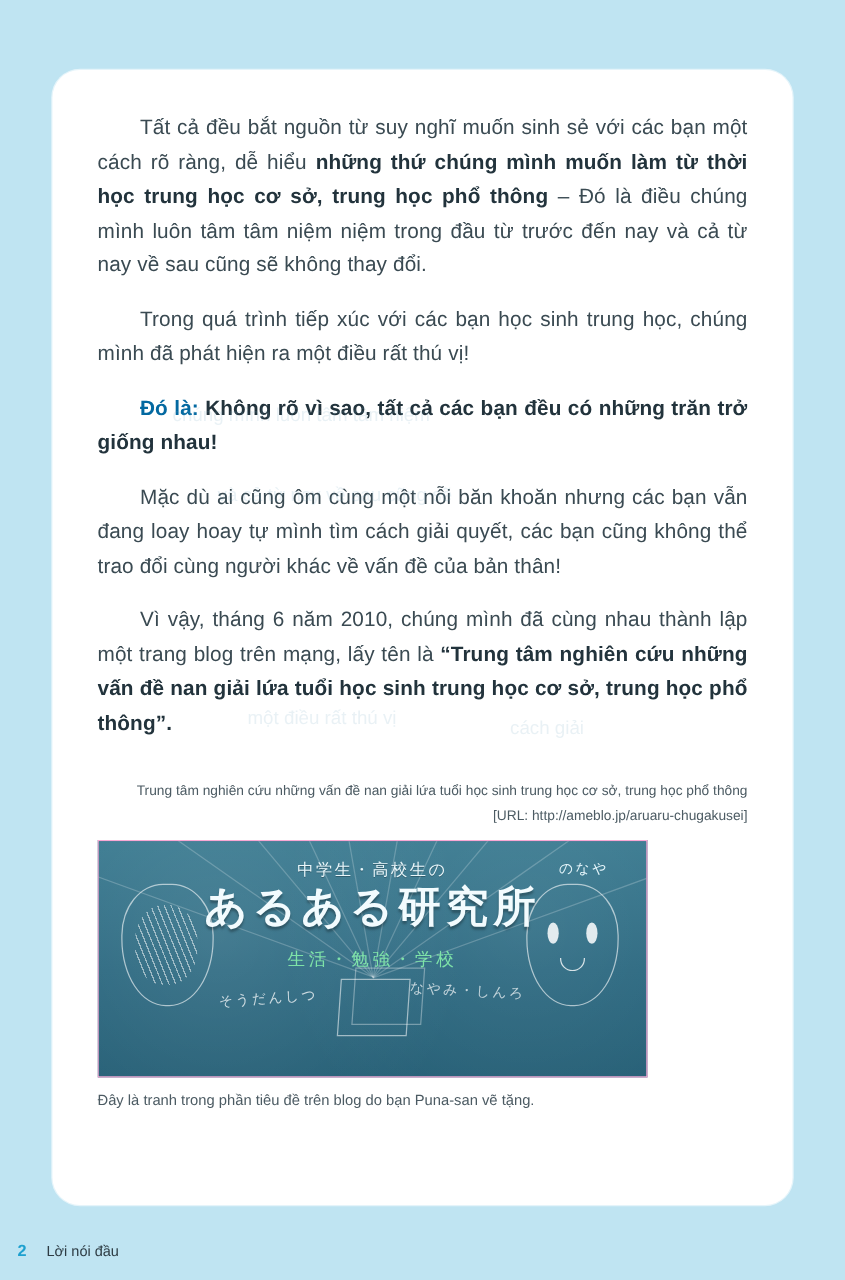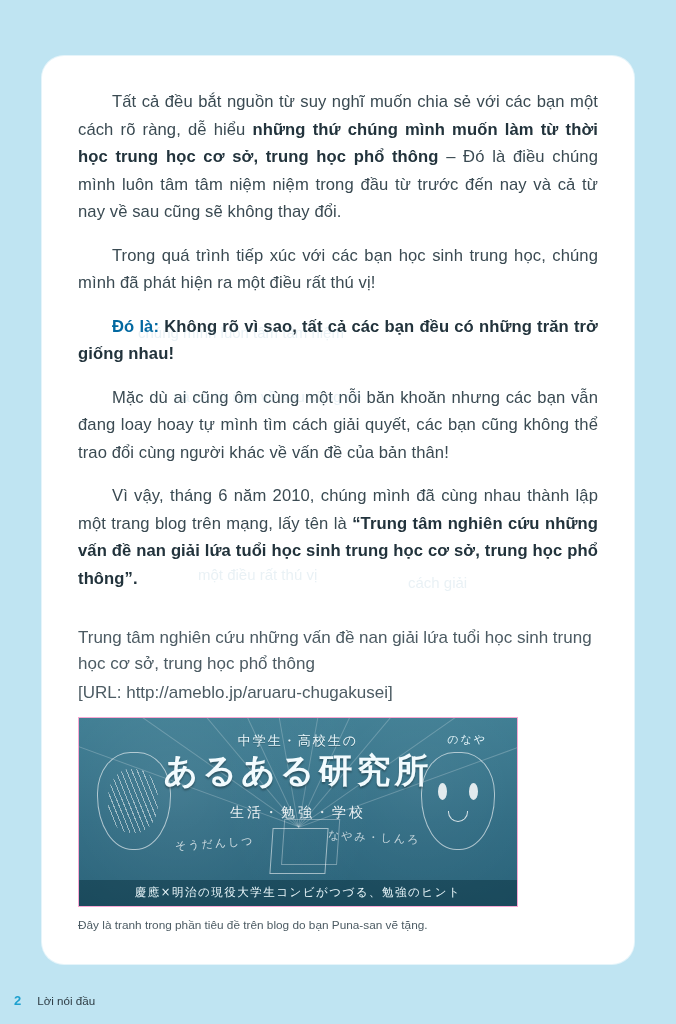--- a/index.html
+++ b/index.html
@@ -44,25 +44,25 @@
   p.para b {
     color: #22333c;
     font-weight: bold;
   }
   .bold-lead {
     font-weight: bold;
     color: #0369a1;
   }
   .caption {
     margin: 32px 0 0 0;
-    font-size: 17px;
+    font-size: 11px;
     line-height: 1.55;
     color: #4c5b63;
     text-indent: 0;
-    text-align: left;
+    text-align: right;
   }
   .caption .url {
     display: block;
     margin-top: 3px;
   }
   .figure {
     margin-top: 10px;
     width: 438px;
     height: 188px;
     position: relative;
@@ -118,21 +118,21 @@
     font-weight: bold;
     letter-spacing: 4px;
     text-shadow: 0 2px 2px rgba(0,0,0,0.3);
   }
   .fig-sub {
     position: absolute;
     left: 0;
     right: 0;
     top: 86px;
     text-align: center;
-    color: #ffffff;
+    color: #86efac;
     font-family: "DejaVu Sans", sans-serif;
     font-size: 14px;
     letter-spacing: 3px;
     opacity: 0.9;
   }
   .fig-cube {
     position: absolute;
     left: 192px;
     top: 110px;
     width: 54px;
@@ -275,21 +275,21 @@
     <div class="ghost-layer">
       <span style="left:96px; top:300px;">và cả từ nay về sau cũng sẽ</span>
       <span style="left:60px; top:236px;">chúng mình luôn tâm tâm niệm</span>
       <span style="left:120px; top:478px;">một điều rất thú vị</span>
       <span style="left:330px; top:486px;">cách giải</span>
       <span style="left:60px; top:656px;">tháng 6 năm 2010, chúng mình đã cùng nhau</span>
       <span style="left:210px; top:712px;">lấy tên là</span>
     </div>
 
     <p class="para">
-      <span>Tất cả đều bắt nguồn từ suy nghĩ muốn chia sẻ với các bạn một cách rõ ràng, dễ hiểu </span><b>những thứ chúng mình muốn làm từ thời học trung học cơ sở, trung học phổ thông</b><span> – Đó là điều chúng mình luôn tâm tâm niệm niệm trong đầu từ trước đến nay và cả từ nay về sau cũng sẽ không thay đổi.</span>
+      <span>Tất cả đều bắt nguồn từ suy nghĩ muốn sinh sẻ với các bạn một cách rõ ràng, dễ hiểu </span><b>những thứ chúng mình muốn làm từ thời học trung học cơ sở, trung học phổ thông</b><span> – Đó là điều chúng mình luôn tâm tâm niệm niệm trong đầu từ trước đến nay và cả từ nay về sau cũng sẽ không thay đổi.</span>
     </p>
 
     <p class="para">
       <span>Trong quá trình tiếp xúc với các bạn học sinh trung học, chúng mình đã phát hiện ra một điều rất thú vị!</span>
     </p>
 
     <p class="para">
       <span class="bold-lead">Đó là: </span><b>Không rõ vì sao, tất cả các bạn đều có những trăn trở giống nhau!</b>
     </p>
 
@@ -332,21 +332,20 @@
         <div class="fig-mouth"></div>
       </div>
 
       <div class="fig-title">中学生・高校生の</div>
       <div class="fig-main">あるある研究所</div>
       <div class="fig-sub">生活・勉強・学校</div>
       <div class="fig-words">そうだんしつ</div>
       <div class="fig-words2">なやみ・しんろ</div>
       <div class="fig-label-r">のなや</div>
       <div class="fig-cube"></div>
-      <div class="fig-strip">慶應×明治の現役大学生コンビがつづる、勉強のヒント</div>
     </div>
 
     <p class="fig-caption">Đây là tranh trong phần tiêu đề trên blog do bạn Puna-san vẽ tặng.</p>
   </div>
 </div>
 
 <div class="footer">
   <span class="folio">2</span>
   <span class="footer-title">Lời nói đầu</span>
 </div>

